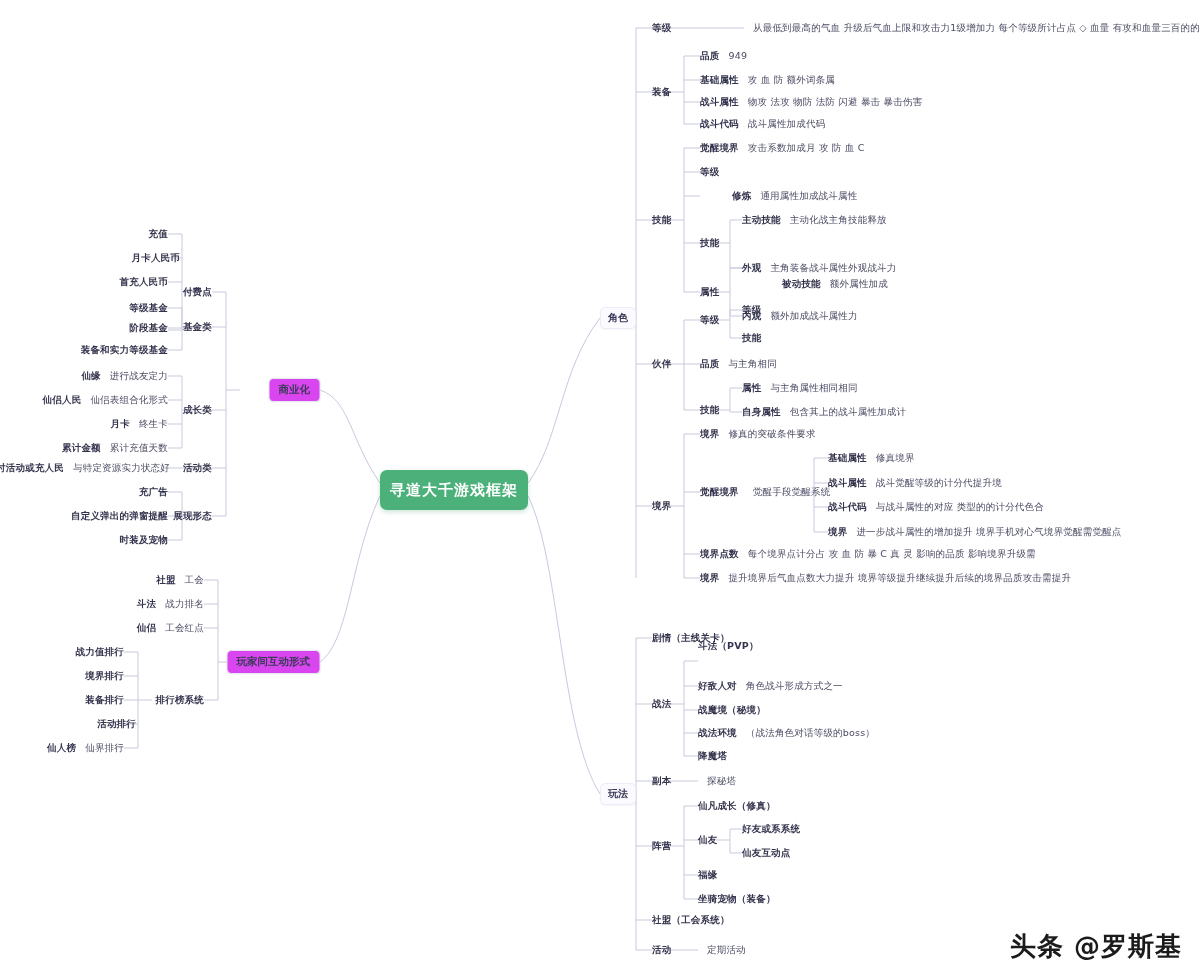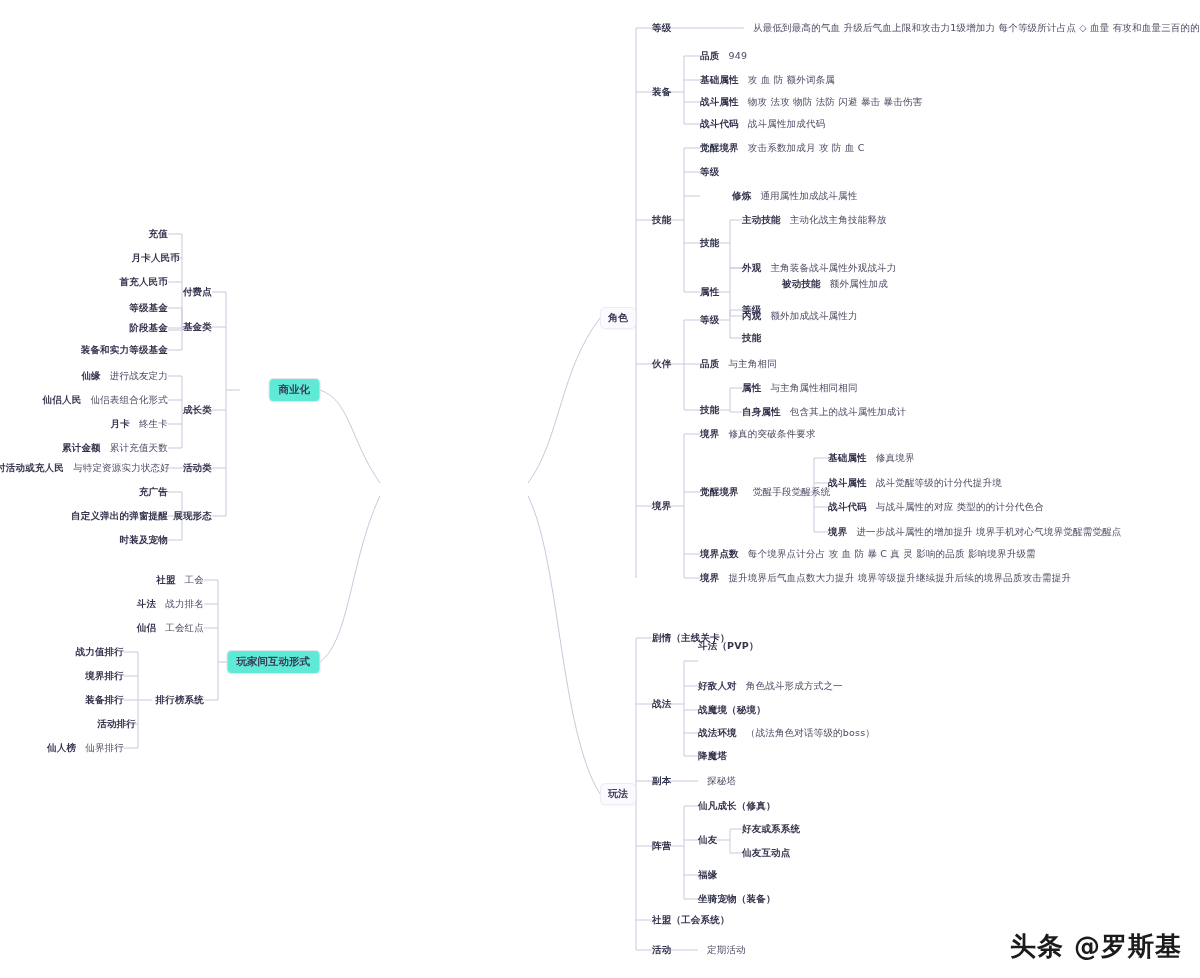--- a/index.html
+++ b/index.html
@@ -22,21 +22,21 @@
     color:#3a3a55;
     transform:translateY(-50%);
   }
   .node.r{ text-align:left; }
   .node.l{ text-align:left; transform:translate(-100%,-50%); }
   .node .k{ font-weight:600; color:#34344e; }
   .node .v{ color:#4a4a63; margin-left:9px; }
   .node .v2{ color:#4a4a63; margin-left:14px; }
   .branch{
     position:absolute;
-    background:#5eead4;
+    background:#d946ef;
     border:1px solid #e7e7f2;
     border-radius:5px;
     padding:4px 9px;
     font-size:10.5px;
     font-weight:600;
     color:#3a3a58;
     white-space:nowrap;
     transform:translateY(-50%);
     box-shadow:0 1px 2px rgba(90,90,140,.05);
   }
@@ -227,20 +227,21 @@
 
     <path d="M152 700 H 138"></path>
     <path d="M138 652 V 748"></path>
     <path d="M138 652 H 124"></path>
     <path d="M138 676 H 124"></path>
     <path d="M138 700 H 124"></path>
     <path d="M138 724 H 124"></path>
     <path d="M138 748 H 124"></path>
   </svg>
 
+  <div id="root" style="background: rgb(76, 176, 122);">寻道大千游戏框架</div>
 
   <div class="branch mid r" style="left:600px;top:318px;">角色</div>
   <div class="branch mid r" style="left:600px;top:794px;">玩法</div>
   <div class="branch l" style="left:320px;top:390px;">商业化</div>
   <div class="branch l" style="left:320px;top:662px;">玩家间互动形式</div>
 
   <div class="node r" style="left:652px;top:28px;"><span class="k">等级</span></div>
   <div class="node r" style="left:744px;top:28px;"><span class="v">从最低到最高的气血  升级后气血上限和攻击力1级增加力  每个等级所计占点  ◇  血量  有攻和血量三百的的数等级后直接通用</span></div>
 
   <div class="node r" style="left:652px;top:92px;"><span class="k">装备</span></div>

